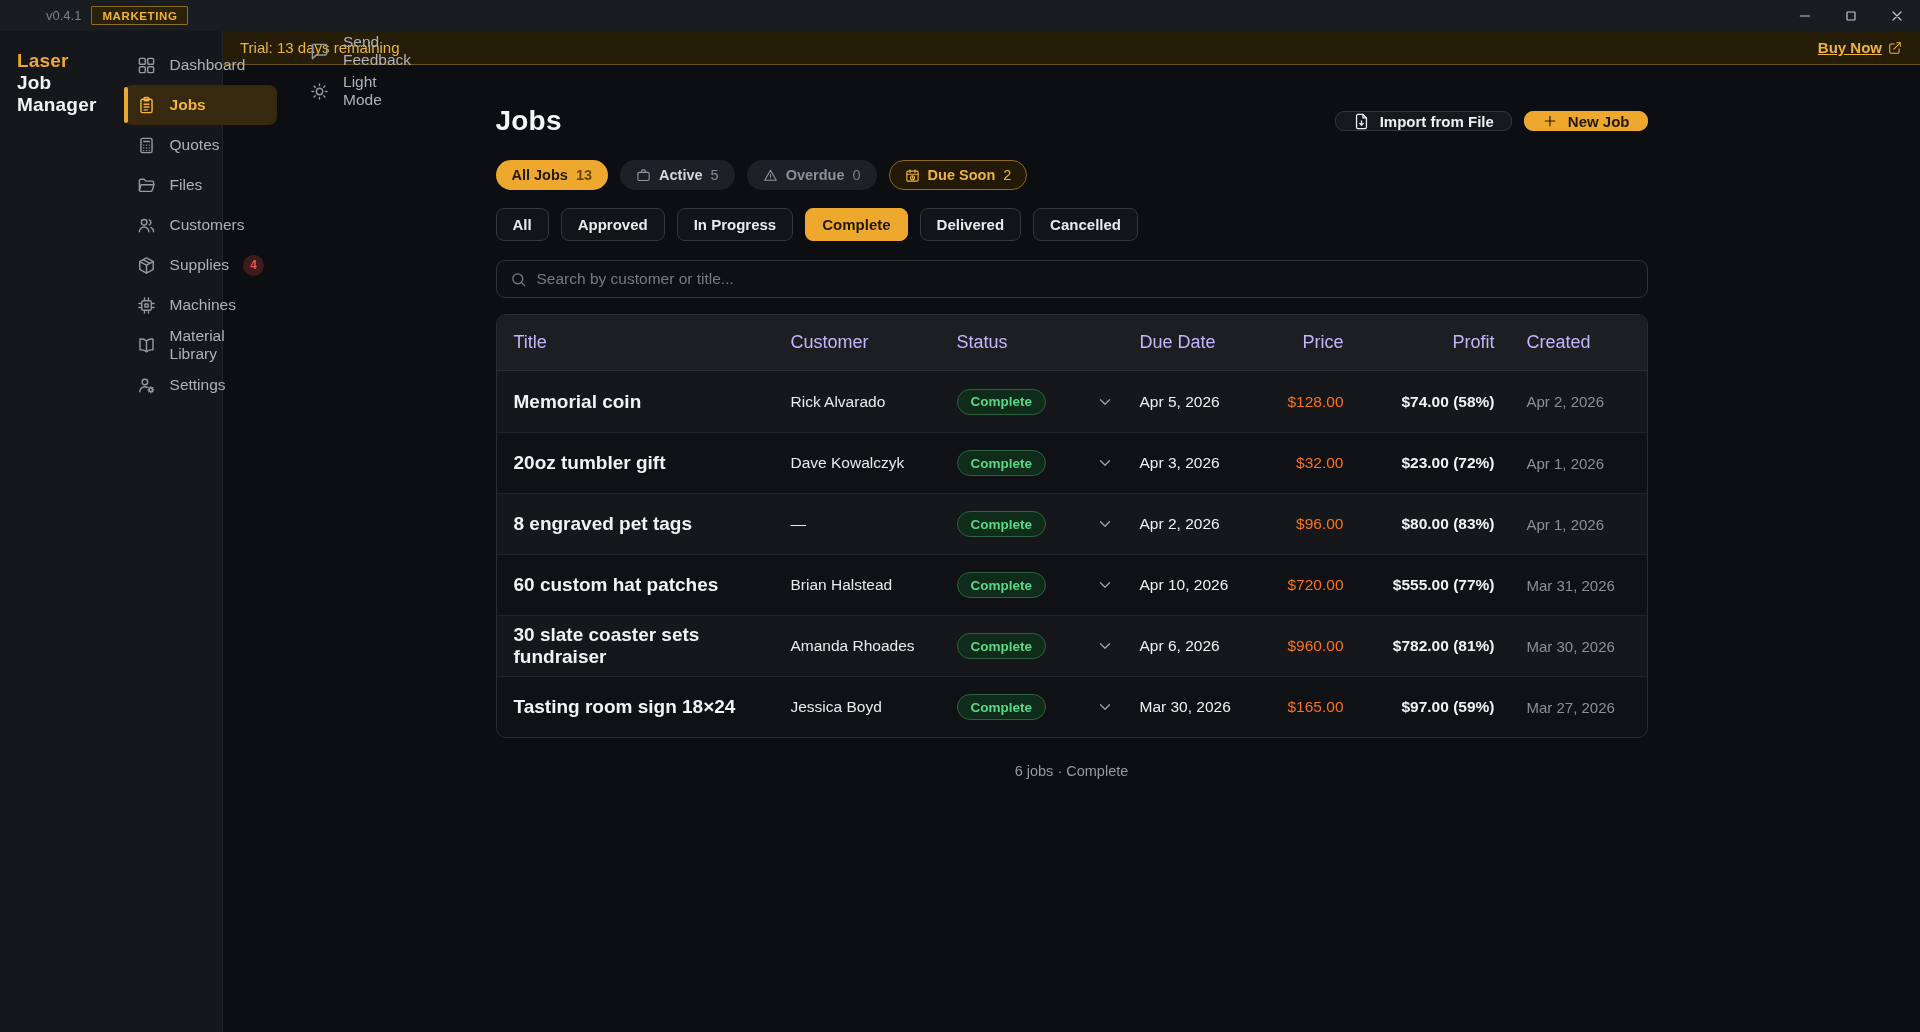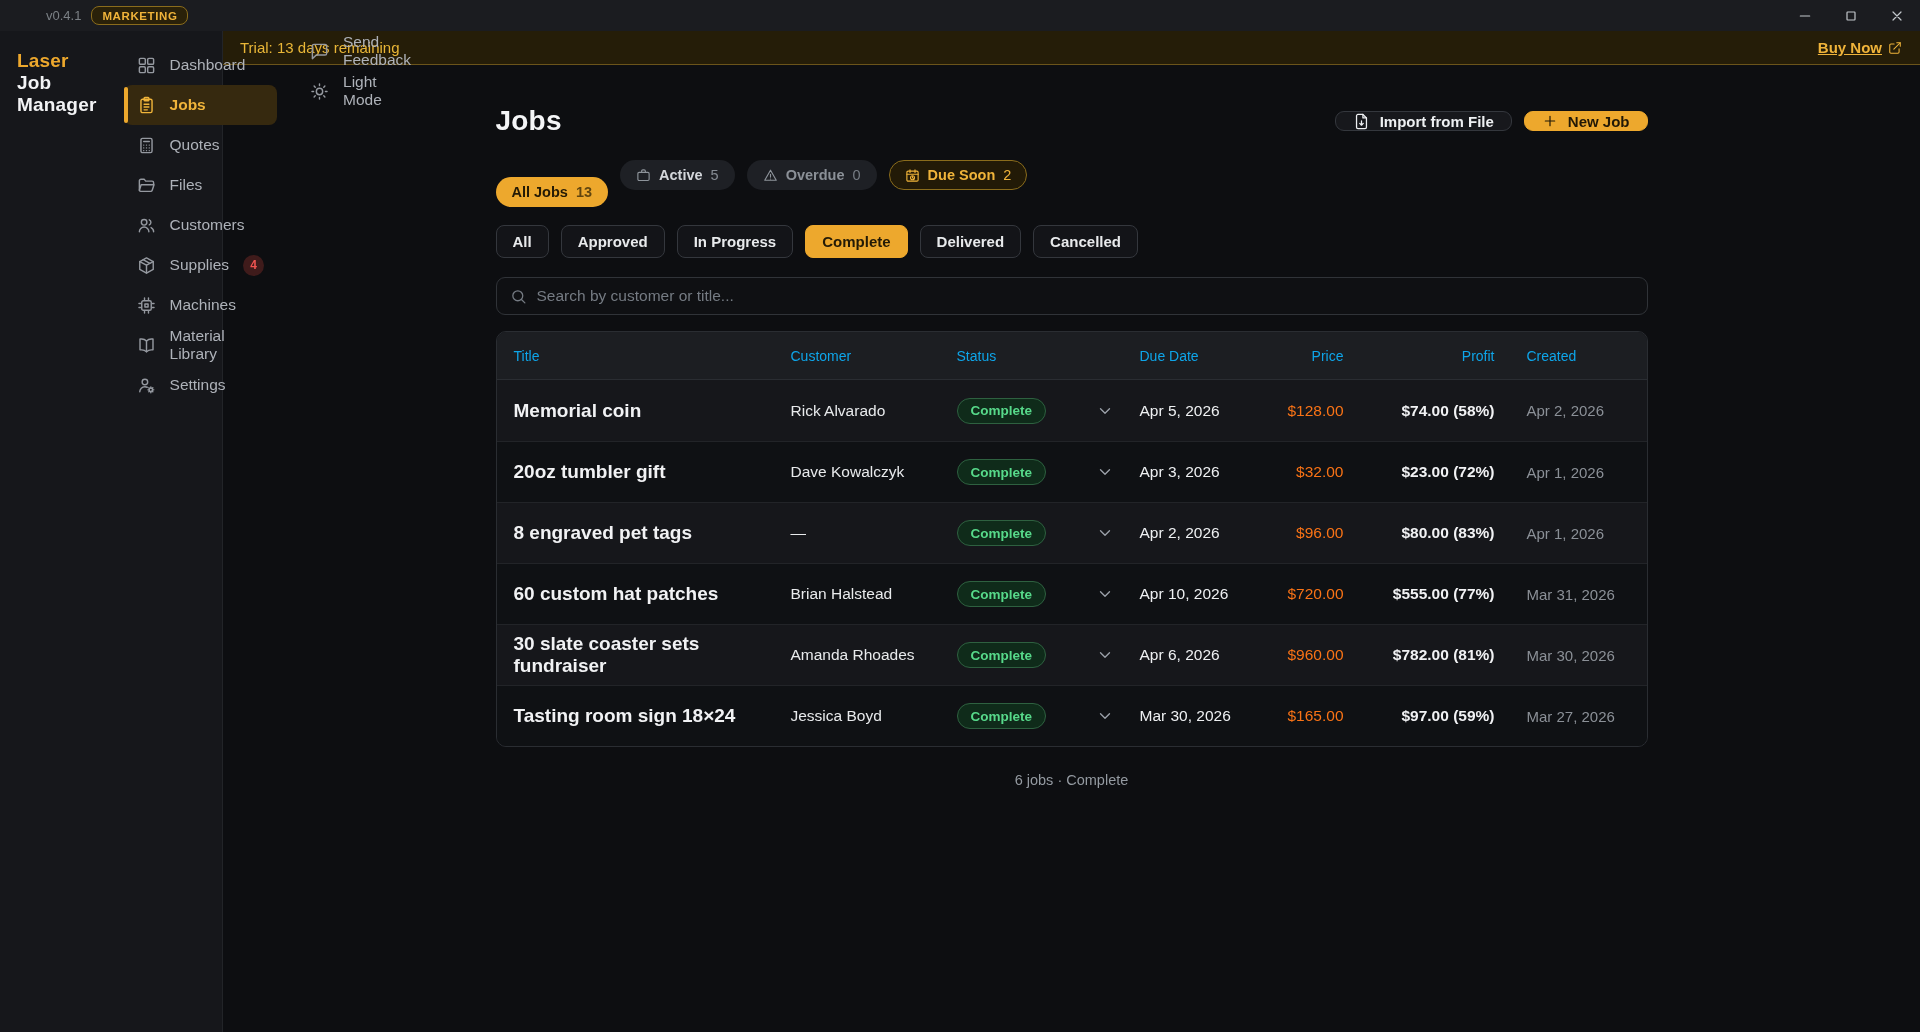--- a/index.html
+++ b/index.html
@@ -28,21 +28,21 @@
     display: flex; align-items: center; justify-content: space-between;
     padding-left: 46px;
   }
   .titlebar-left { display: flex; align-items: center; gap: 10px; }
   .version { font-size: 13px; color: #7b8085; }
   .env-badge {
     font-size: 11.5px; font-weight: 700; letter-spacing: 0.6px;
     color: var(--accent-text);
     background: #2a2109;
     border: 1px solid #8a6c1c;
-    border-radius: 8px;
+    border-radius: 1px;
     padding: 2.5px 10px;
     text-align: center;
   }
   .window-controls { display: flex; height: 100%; }
   .win-btn {
     width: 46px; height: 100%;
     background: transparent; border: none; color: #c3c7cc;
     display: flex; align-items: center; justify-content: center; cursor: pointer;
   }
   .win-btn .icon { width: 16px; height: 16px; }
@@ -133,21 +133,21 @@
   .pills { display: flex; gap: 12px; margin-top: 23px; }
   .pill {
     display: inline-flex; align-items: center; gap: 8px;
     height: 30px; padding: 0 15px; border-radius: 999px;
     background: #1e2025; border: 1px solid transparent;
     font-size: 14.5px; font-weight: 600; color: #d3d6da;
     cursor: pointer;
   }
   .pill .icon { width: 15px; height: 15px; color: #8e949b; }
   .pill .count { color: #858b93; font-weight: 500; }
-  .pill.active { background: var(--accent); color: #241a05; font-weight: 700; margin-top: 17px; }
+  .pill.active { background: var(--accent); color: #241a05; font-weight: 700; }
   .pill.active .count { color: rgba(42, 30, 4, 0.72); font-weight: 600; }
   .pill.dim { color: #8b9097; }
   .pill.dim .count { color: #767c84; }
   .pill.highlight {
     background: #221a07; border-color: #8a6c1c;
     color: var(--accent-text); font-weight: 700;
   }
   .pill.highlight .icon, .pill.highlight .count { color: var(--accent-text); }
 
   
@@ -180,22 +180,22 @@
     border: 1px solid #2a2d32; border-radius: 10px;
     overflow: hidden; background: #131419;
   }
   .thead, .trow {
     display: grid;
     grid-template-columns: 277px 166px 183px 104px 100px 151px 1fr;
     align-items: center;
     padding: 0 17px;
   }
   .thead {
-    height: 48px; background: #1c1e22;
-    color: #0ea5e9; font-size: 14px; font-weight: 500;
+    height: 56px; background: #1c1e22;
+    color: #c4b5fd; font-size: 18px; font-weight: 500;
     border-bottom: 1px solid #2a2d32;
   }
   .trow { height: 61px; cursor: pointer; }
   .trow:nth-child(odd) { background: #16171b; }
   .trow:nth-child(even) { background: #0f1114; }
   .trow + .trow { border-top: 1px solid #222428; }
   .c-right { text-align: right; }
   .c-created { padding-left: 32px; }
   .cell-title { font-weight: 600; color: #f1f2f4; font-size: 19px; }
   .cell-customer { font-weight: 500; color: #e8eaec; font-size: 15.5px; }

